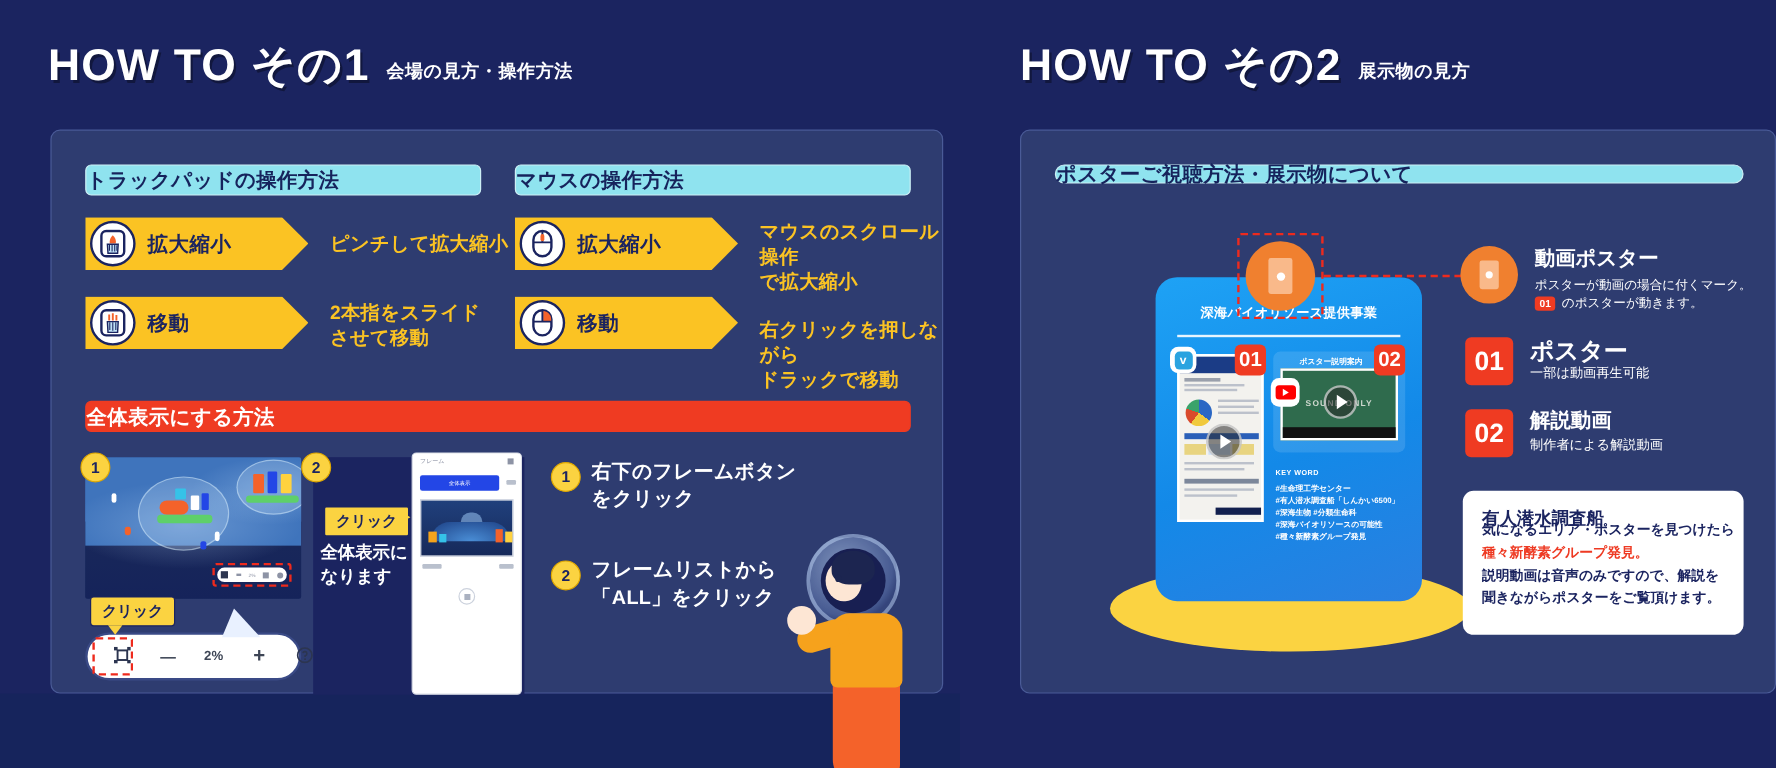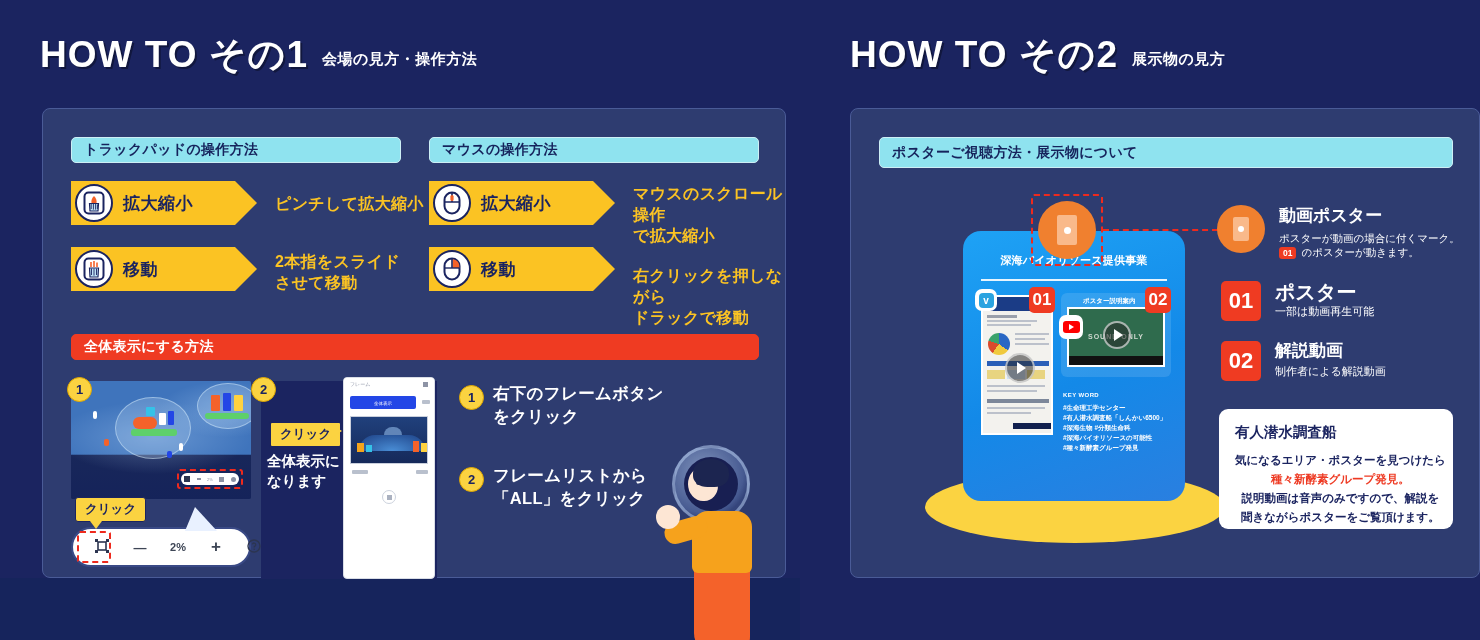--- a/index.html
+++ b/index.html
@@ -38,23 +38,22 @@
     border-radius: 8px;
   }
 
   
   .pill {
     position: absolute;
     background: #8fe3ef;
     border: 1px solid #cdeff5;
     border-radius: 5px;
     color: #16235c;
-    font-size: 14px; font-weight: 700;
+    font-size: 17px; font-weight: 700;
     display: flex; align-items: center;
-    padding-left: 12px;
     letter-spacing: .3px;
   }
   .pill.red {
     background: #ef3b22; border-color: #ef3b22; color: #ffffff;
   }
 
   
   .chev {
     position: absolute;
     height: 44px; width: 186px;
@@ -469,21 +468,21 @@
 
   <div class="col col-right">
 
     <div class="htitle" style="left:50px; top:36px;">
       <span class="big">HOW TO その2</span>
       <span class="sub">展示物の見方</span>
     </div>
 
     <div class="panel" style="left:50px; top:108px; width:630px; height:470px;">
 
-      <div class="pill" style="left:28px; top:28px; width:574px; height:31px;">ポスターご視聴方法・展示物について</div>
+      <div class="pill" style="left:28px; top:28px; width:574px; height:16px;border-radius:11px;">ポスターご視聴方法・展示物について</div>
 
       <div class="ellipse-floor" style="left:74px; top:362px; width:300px; height:72px;"></div>
 
       <div class="poster-card" style="left:112px; top:122px; width:222px; height:270px;">
         <div class="poster-title" style="top:22px;">深海バイオリソース提供事業</div>
         <div class="poster-rule" style="left:18px; top:48px; width:186px;"></div>
 
         <div class="doc-thumb" style="left:18px; top:64px; width:72px; height:140px;">
           <div style="position:absolute;left:0;top:0;width:100%;height:14px;background:#1b3c86;"></div>
           <div style="position:absolute;left:4px;top:18px;width:30px;height:3px;background:#9aa0ac;"></div>
@@ -555,21 +554,21 @@
       <div class="num-red" style="left:370px; top:172px; width:40px; height:40px; font-size:22px;">01</div>
       <div class="legend-title" style="left:424px; top:170px; font-size:20px;font-family:Liberation Serif, serif;">ポスター</div>
       <div class="legend-desc" style="left:424px; top:195px; font-size:11px;">一部は動画再生可能</div>
 
       <div class="num-red" style="left:370px; top:232px; width:40px; height:40px; font-size:22px;">02</div>
       <div class="legend-title" style="left:424px; top:230px; font-size:17px;">解説動画</div>
       <div class="legend-desc" style="left:424px; top:255px; font-size:11px;">制作者による解説動画</div>
 
       <div class="white-card" style="left:368px; top:300px; width:234px; height:120px;">
         <div class="wc-title" style="left:16px; top:14px;">有人潜水調査船</div>
-        <div class="wc-body" style="left:16px; top:42px;text-align:center;">
+        <div class="wc-body" style="left:16px; top:24px;">
           <div>気になるエリア・ポスターを見つけたら</div>
           <div class="hl">種々新酵素グループ発見。</div>
           <div>説明動画は音声のみですので、解説を</div>
           <div>聞きながらポスターをご覧頂けます。</div>
         </div>
       </div>
     </div>
   </div>
 </div>
 

